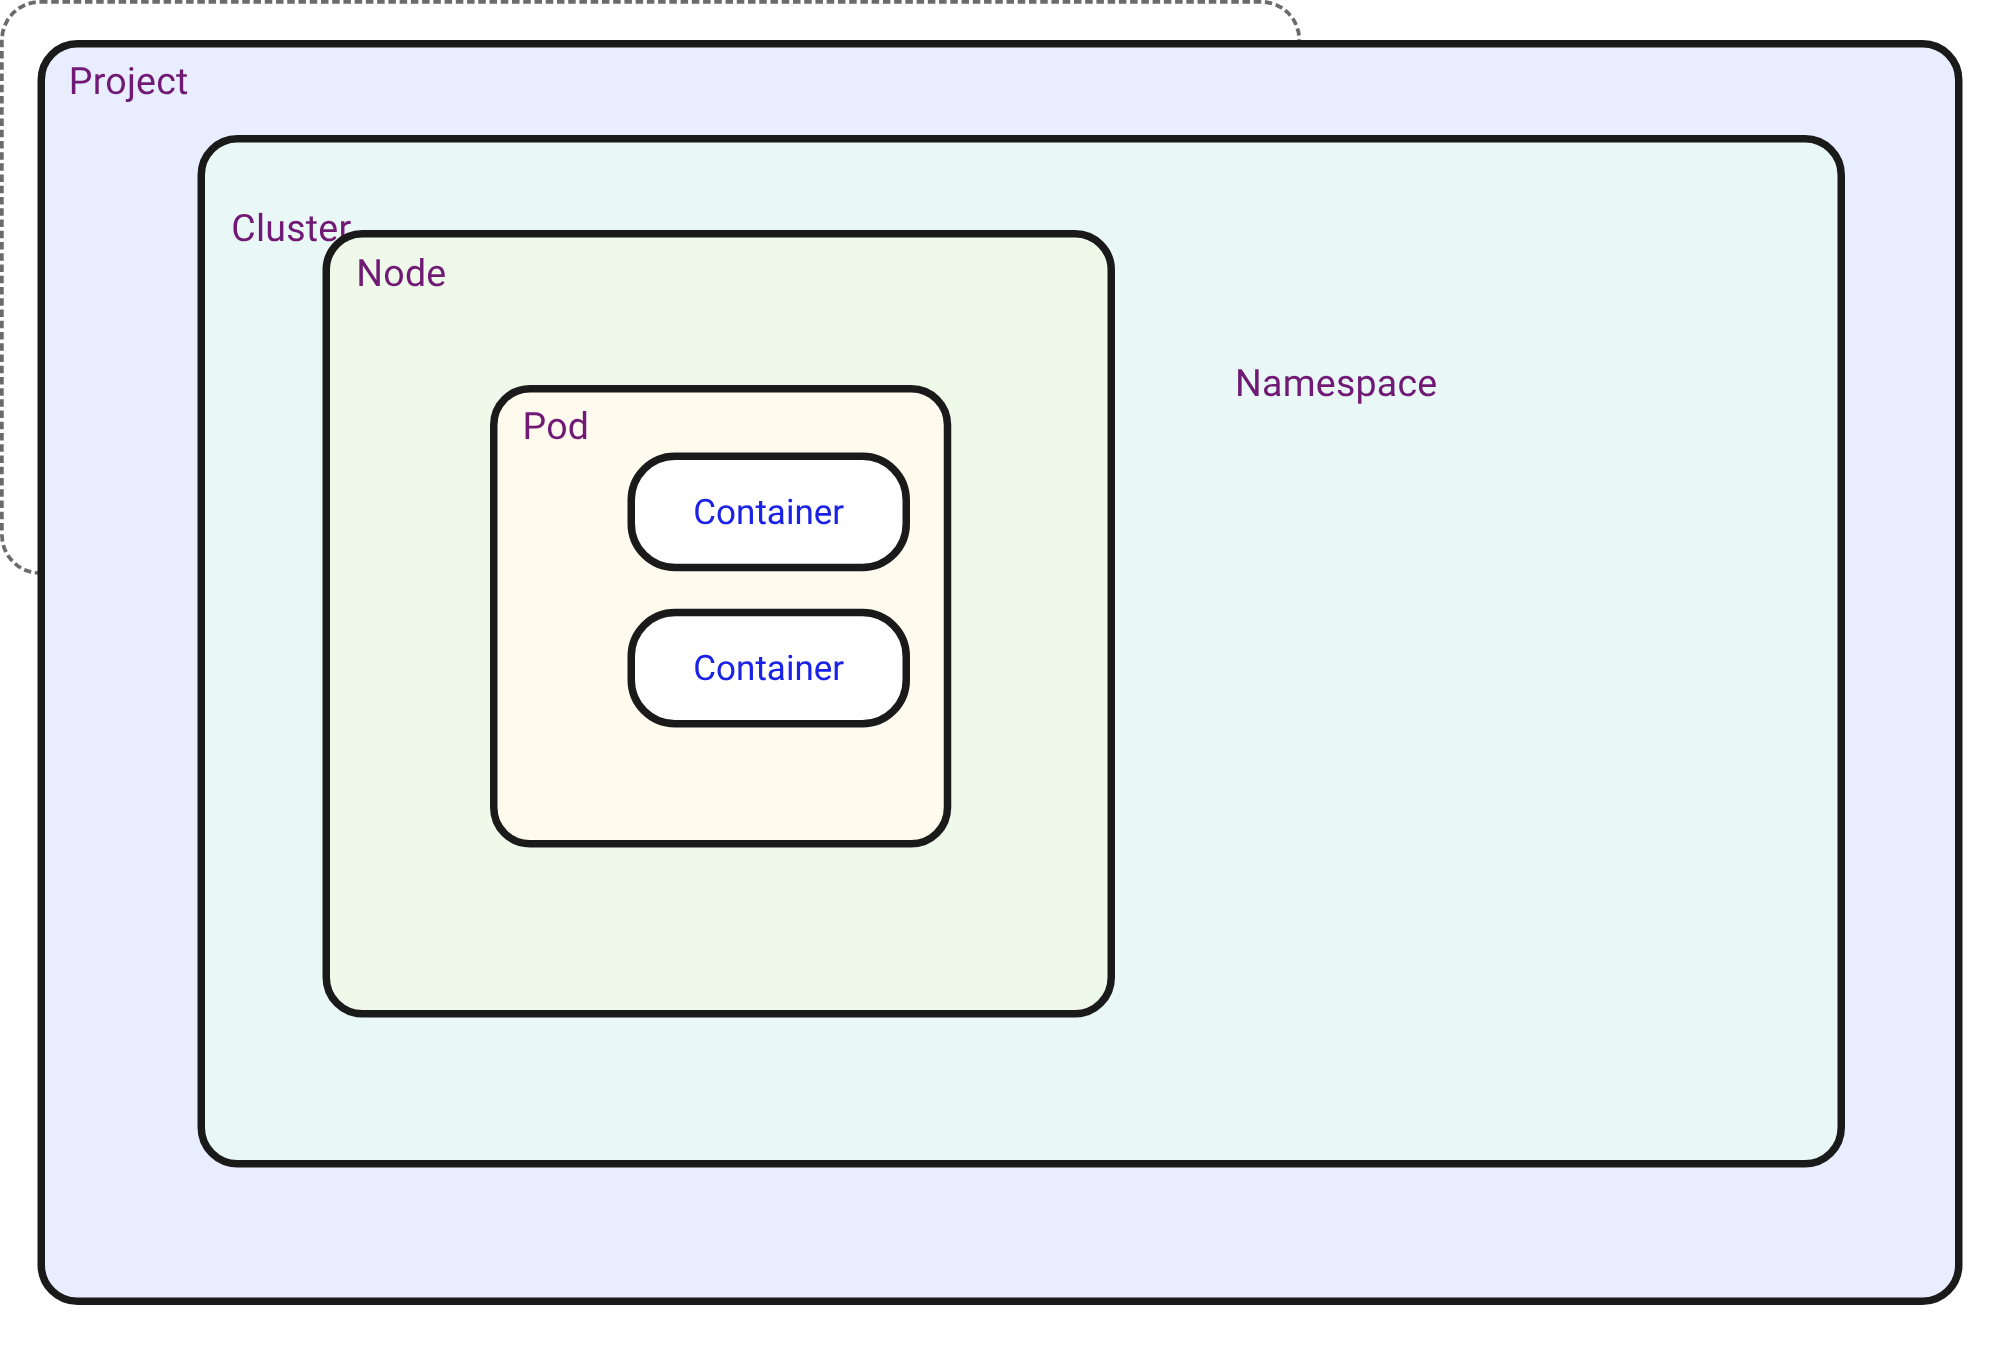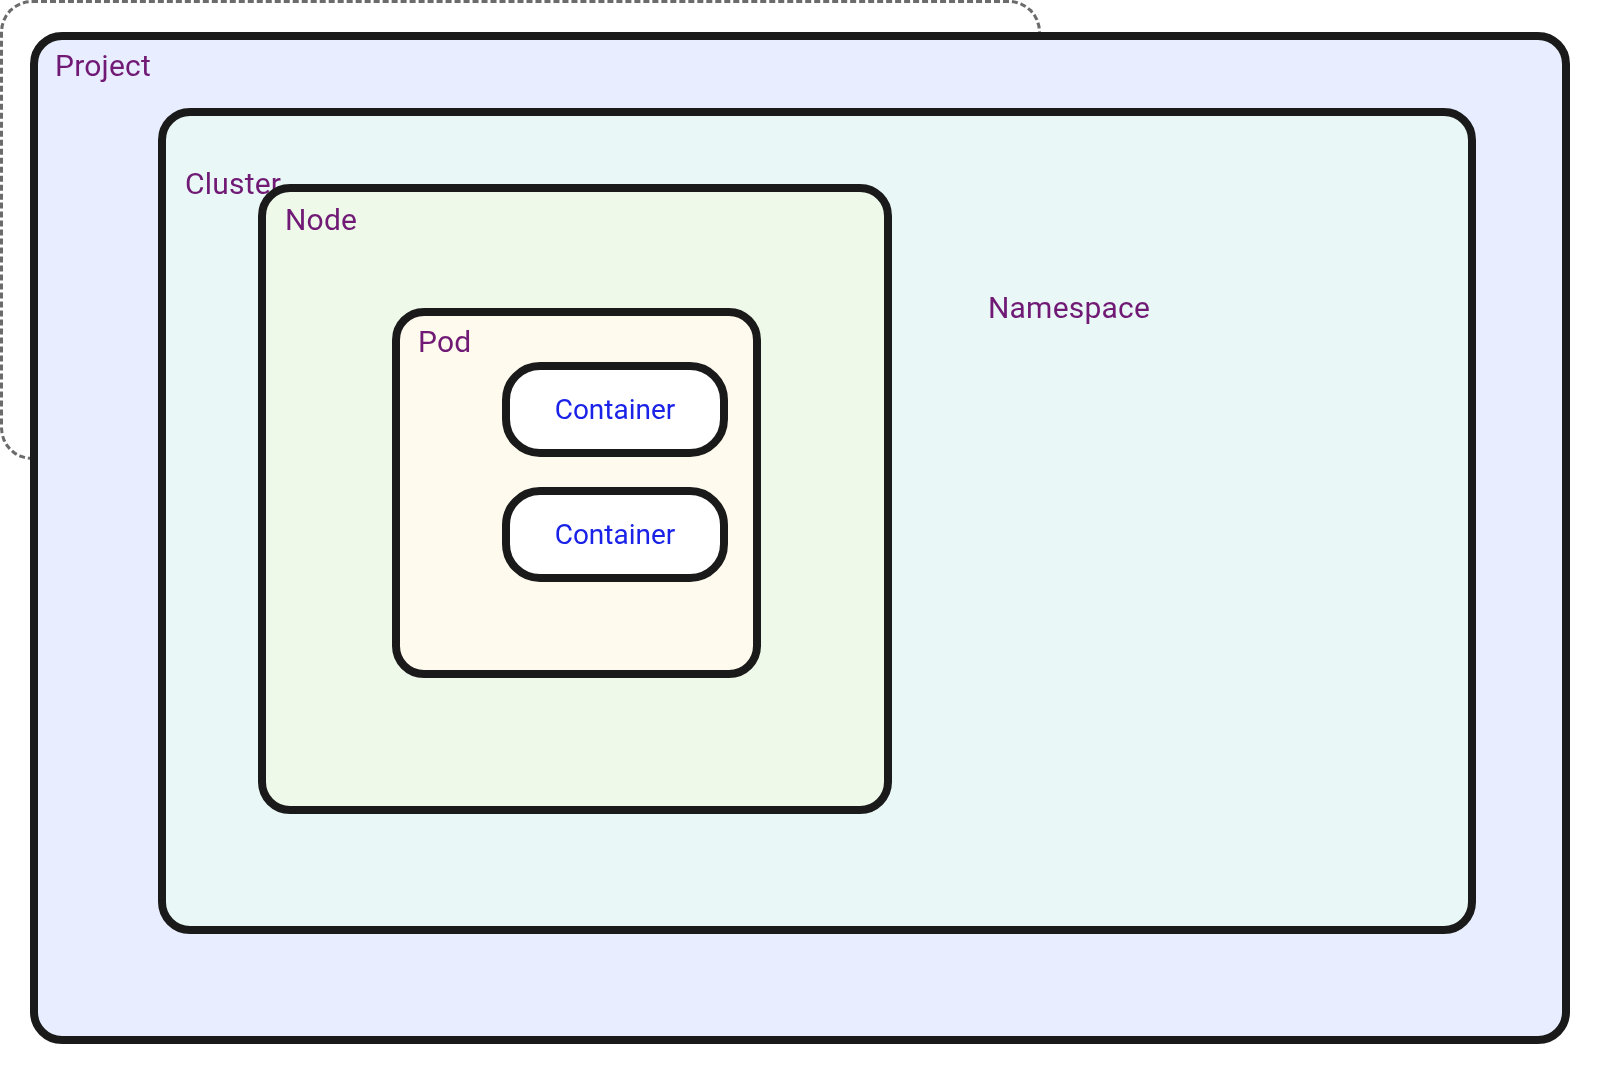--- a/index.html
+++ b/index.html
@@ -17,21 +17,21 @@
     .canvas {
       position: absolute;
       top: 0;
       left: 0;
       width: 1600px;
       height: 1076px;
     }
     .box {
       position: absolute;
       border-radius: 32px;
-      border: 8px solid #fca5a5;
+      border: 6px solid #fca5a5;
     }
     .label {
       position: absolute;
       color: #701a75;
       font-size: 30px;
       font-weight: 400;
       letter-spacing: 0.2px;
     }
     
     .project-box {

